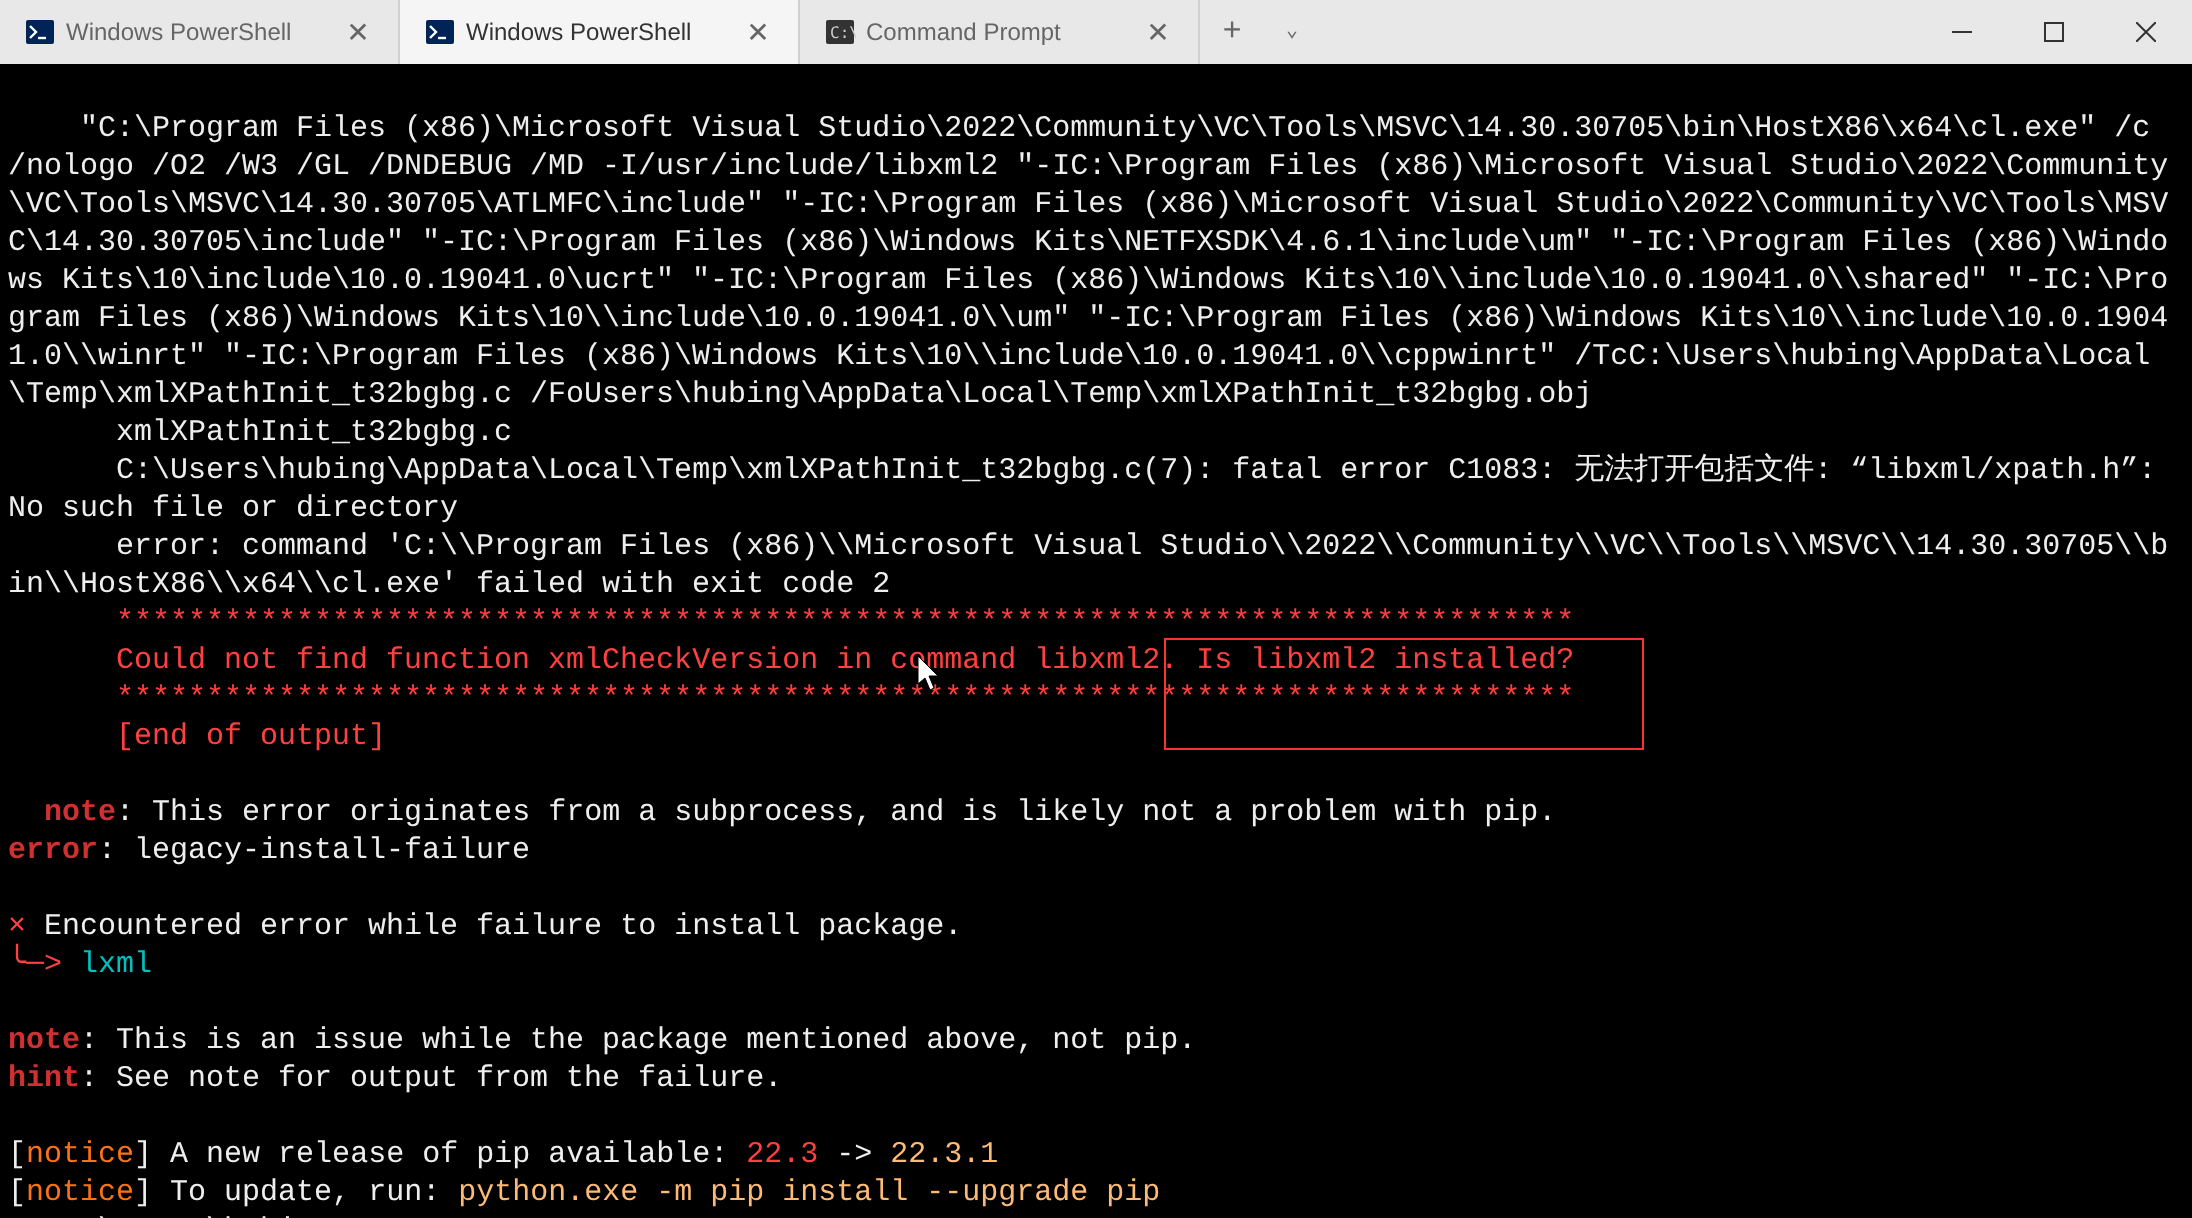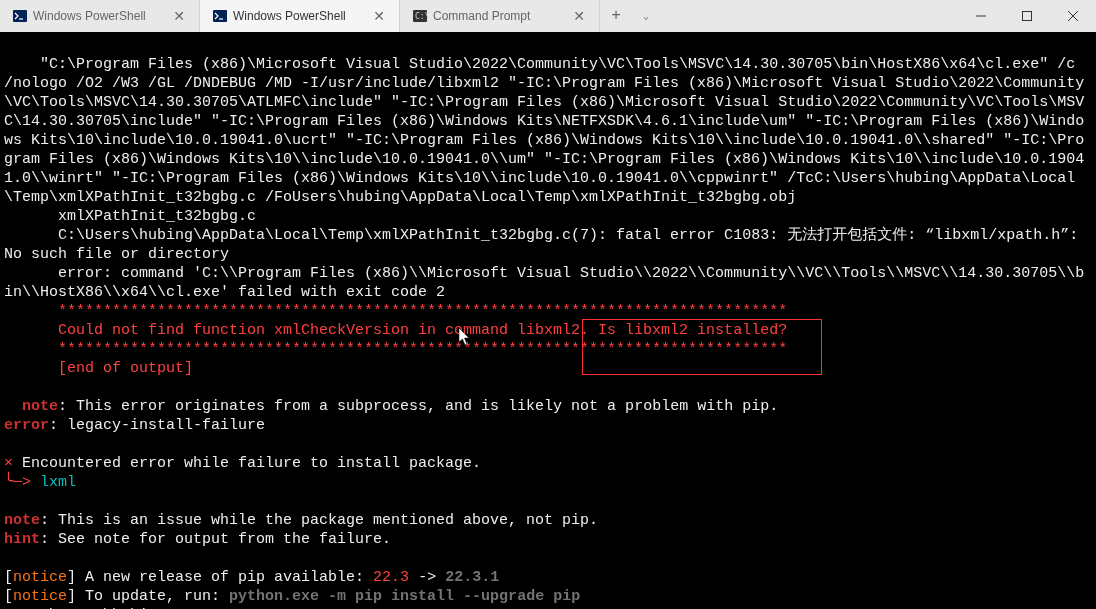--- a/index.html
+++ b/index.html
@@ -52,21 +52,21 @@
   color: #ccc;
   line-height: 19px;
   white-space: pre-wrap;
   word-break: break-all;
   position: relative;
 }
 .white { color: #eee; }
 .red { color: #ff4040; }
 .bold-red { color: #d03030; font-weight: bold; text-align: center; }
 .cyan { color: #00c0c0; }
-.green { color: #737373; font-weight: bold; }
+.green { color: #fdba74; }
 .blue { color: #f97316; }
 .highlight-box {
   position: absolute;
   border: 1px solid #ff3030;
   pointer-events: none;
 }
 .cursor-arrow {
   position: absolute;
   width: 12px;
   height: 18px;

